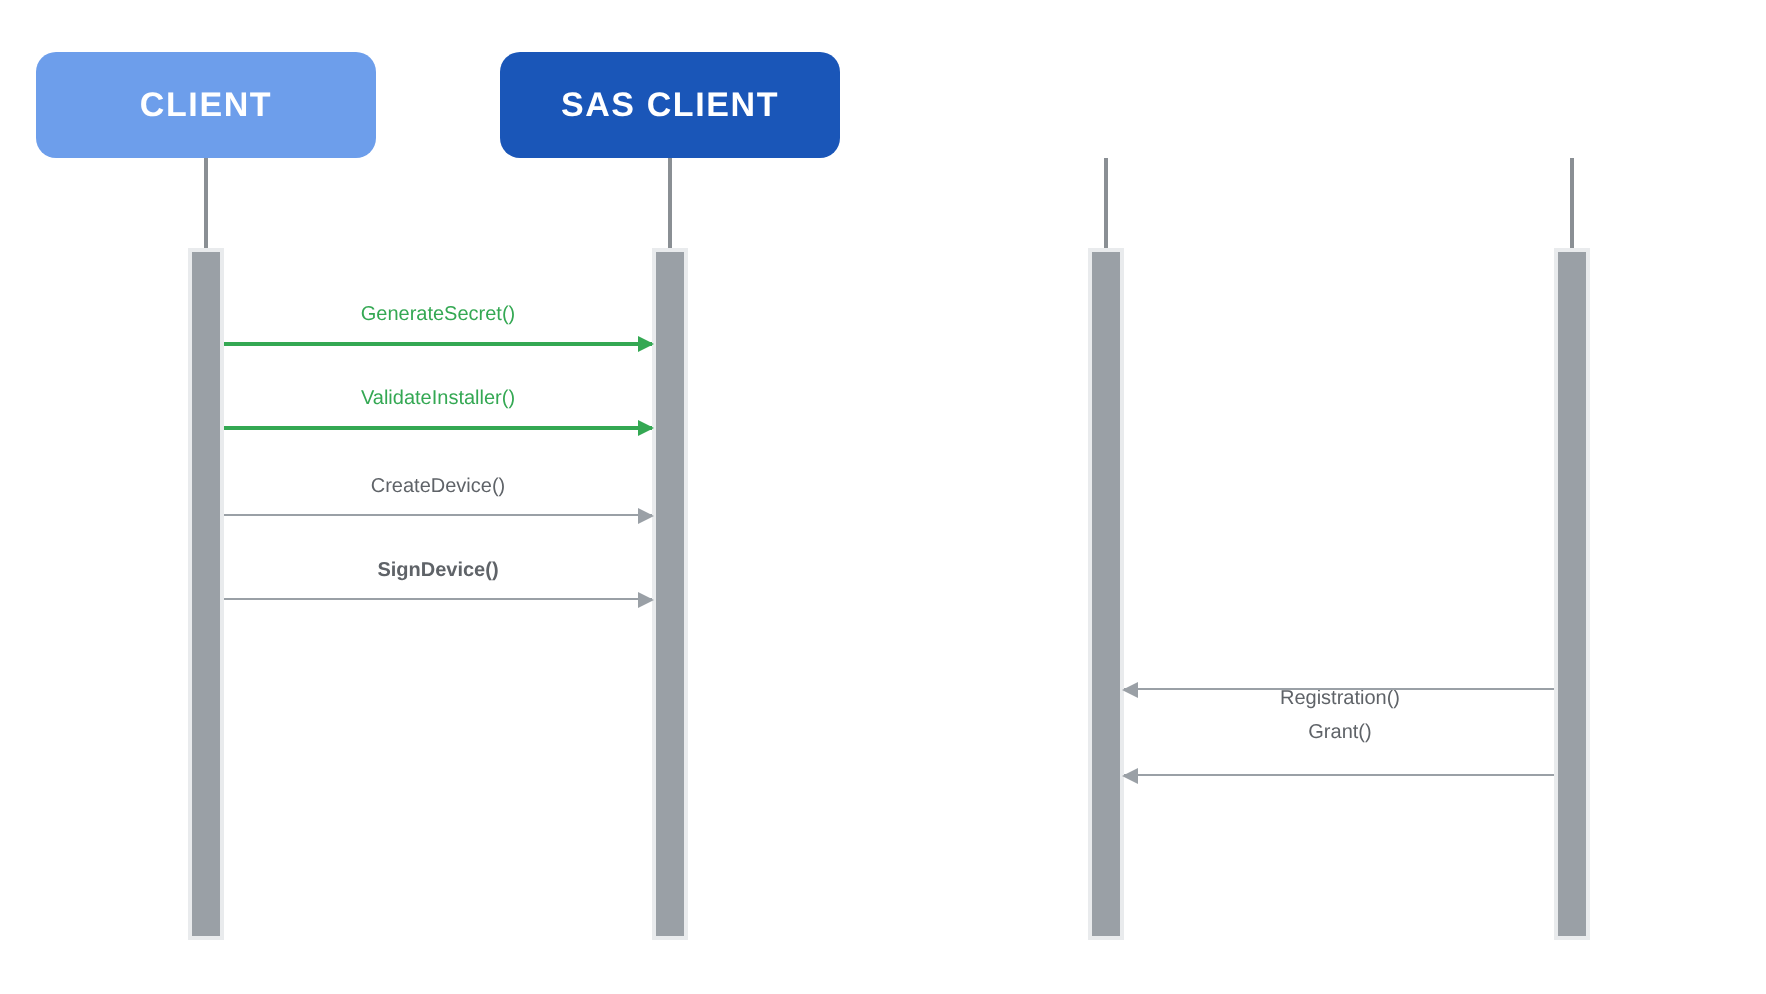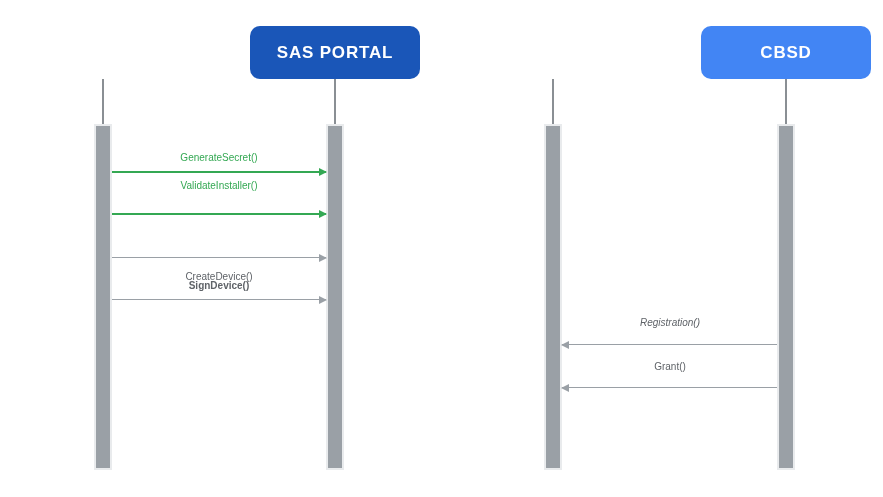--- a/index.html
+++ b/index.html
@@ -79,59 +79,59 @@
     line-height: 17px;
   }
   .msg-label.c-green { color: var(--green, #34A853); }
   .msg-label.c-gray  { color: var(--gray-label, #5F6368); }
 </style>
 </head>
 <body>
 
 <div class="canvas">
 
+  <div class="actor-box actor-client">
+    <span>CLIENT</span>
+  </div>
   <div class="actor-box actor-sas-portal">
-    <span>SAS PORTAL</span>
-  </div>
-  <div class="actor-box actor-cbsd">
-    <span>CBSD</span>
+    <span>SAS CLIENT</span>
   </div>
 
   <div class="lifeline-stub" style="left:102px"></div>
   <div class="lifeline-stub" style="left:334px"></div>
   <div class="lifeline-stub" style="left:552px"></div>
   <div class="lifeline-stub" style="left:785px"></div>
 
   <div class="activation-bar" style="left:94px"></div>
   <div class="activation-bar" style="left:326px"></div>
   <div class="activation-bar" style="left:544px"></div>
   <div class="activation-bar" style="left:777px"></div>
 
   <div>
     <div class="msg-label c-green" style="left:109px; top:149px;">GenerateSecret()</div>
     <div class="arrow dir-right c-green" style="left:112px; top:171px; width:214px;"></div>
   </div>
 
   <div>
-    <div class="msg-label c-green" style="left:109px; top:177px;">ValidateInstaller()</div>
+    <div class="msg-label c-green" style="left:109px; top:191px;">ValidateInstaller()</div>
     <div class="arrow dir-right c-green" style="left:112px; top:213px; width:214px;"></div>
   </div>
 
   <div>
-    <div class="msg-label c-gray" style="left:109px; top:235px;margin-top:33px;">CreateDevice()</div>
+    <div class="msg-label c-gray" style="left:109px; top:235px;">CreateDevice()</div>
     <div class="arrow dir-right c-gray" style="left:112px; top:257px; width:214px;"></div>
   </div>
 
   <div>
     <div class="msg-label c-gray" style="left:109px; top:277px;font-weight:bold;">SignDevice()</div>
     <div class="arrow dir-right c-gray" style="left:112px; top:299px; width:214px;"></div>
   </div>
 
   <div>
-    <div class="msg-label c-gray" style="left:560px; top:314px;font-style:italic;">Registration()</div>
+    <div class="msg-label c-gray" style="left:560px; top:341px;">Registration()</div>
     <div class="arrow dir-left c-gray" style="left:562px; top:344px; width:215px;"></div>
   </div>
 
   <div>
     <div class="msg-label c-gray" style="left:560px; top:358px;">Grant()</div>
     <div class="arrow dir-left c-gray" style="left:562px; top:387px; width:215px;"></div>
   </div>
 
 </div>
 

